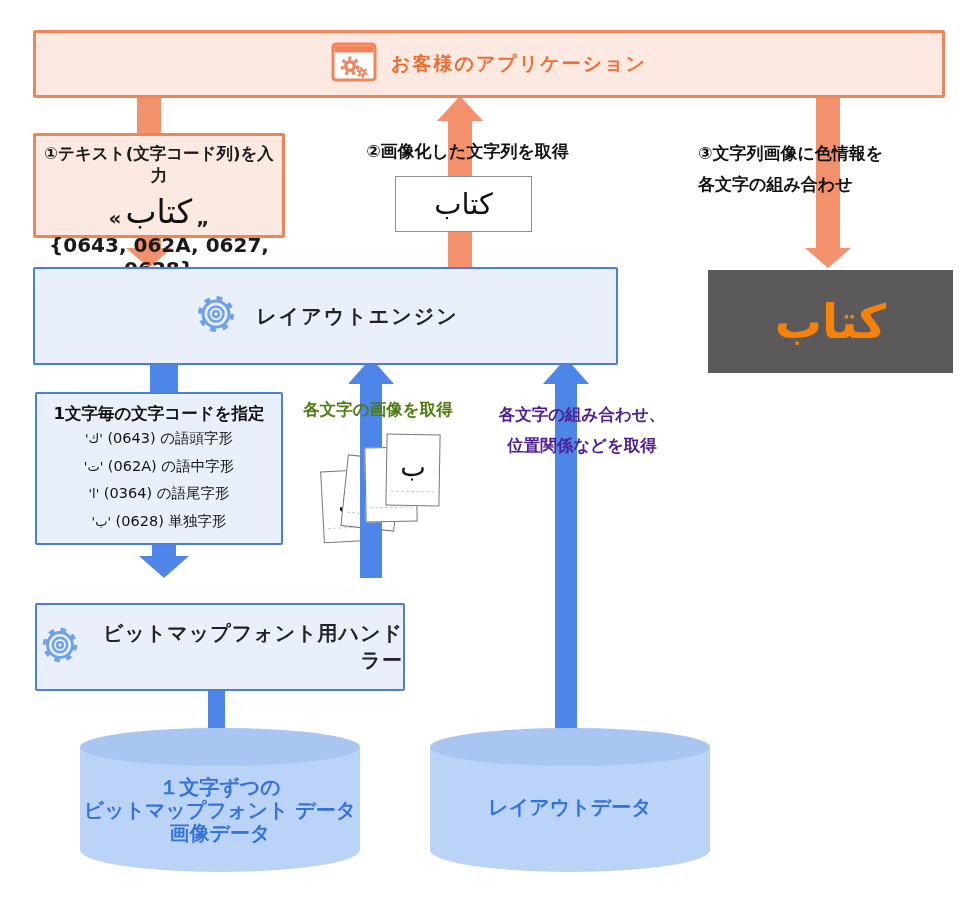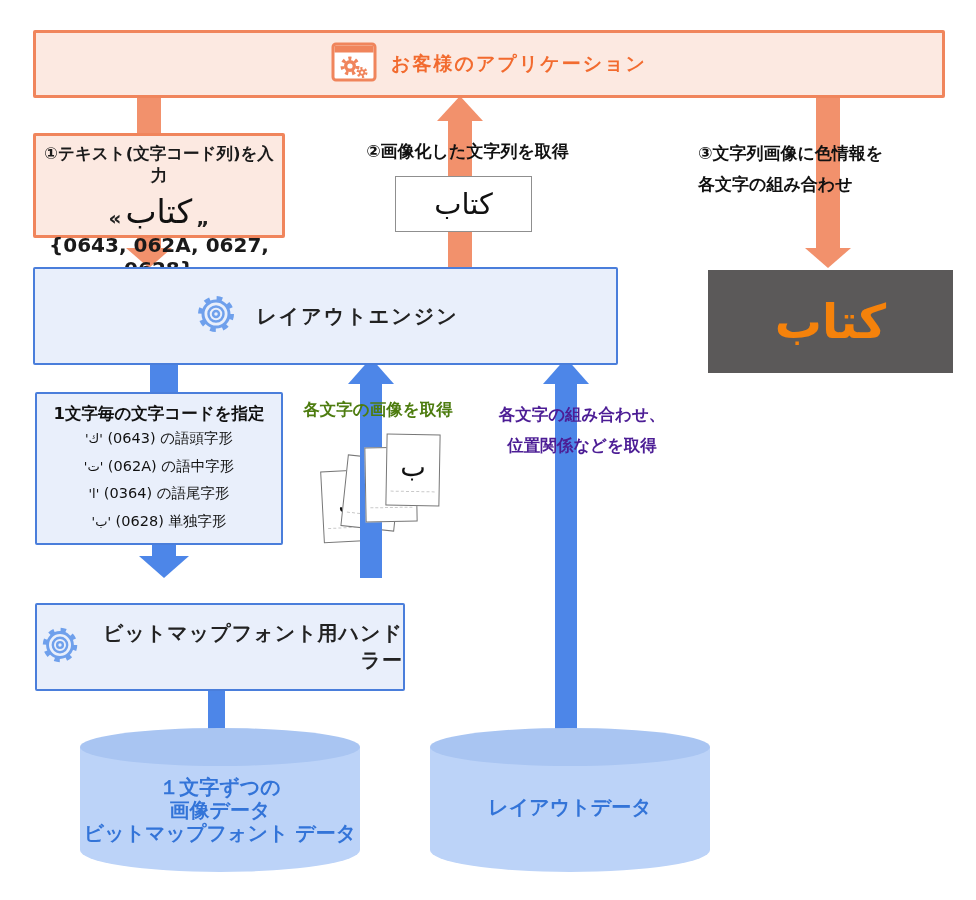--- a/index.html
+++ b/index.html
@@ -189,22 +189,22 @@
       </svg>
     </span>
     <span class="handler-label">ビットマップフォント用ハンドラー</span>
   </div>
 
   <div class="cylinder cylinder1">
     <div class="cyl-top"></div>
     <div class="cyl-body"></div>
     <div class="cyl-text" style="top:48px;">
       <div>１文字ずつの</div>
+      <div>ビットマップフォント データ</div>
       <div>画像データ</div>
-      <div>ビットマップフォント データ</div>
     </div>
   </div>
 
   <div class="cylinder cylinder2">
     <div class="cyl-top"></div>
     <div class="cyl-body"></div>
     <div class="cyl-text" style="top:68px;">レイアウトデータ</div>
   </div>
 
 </div>

